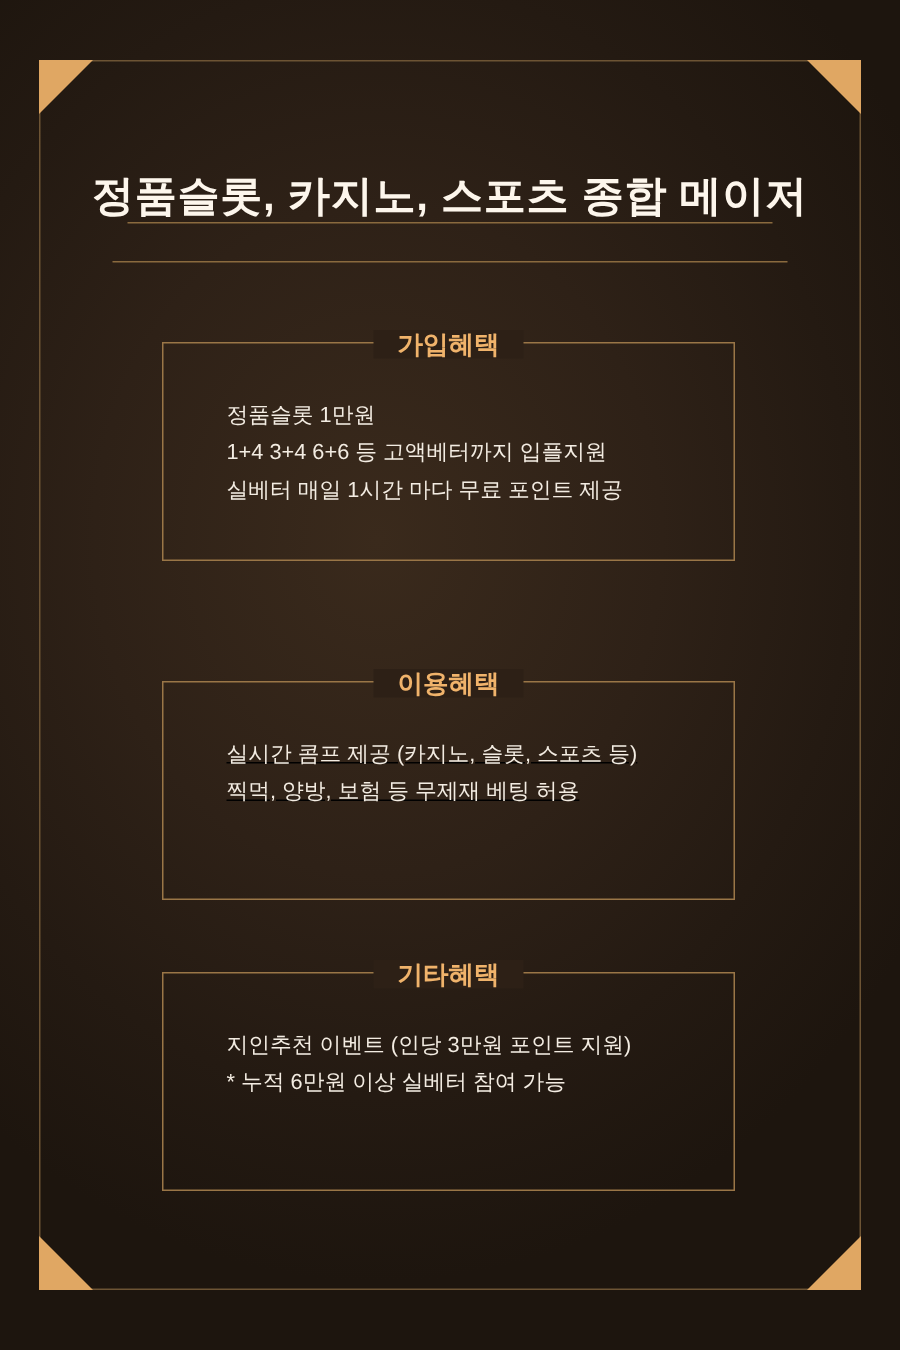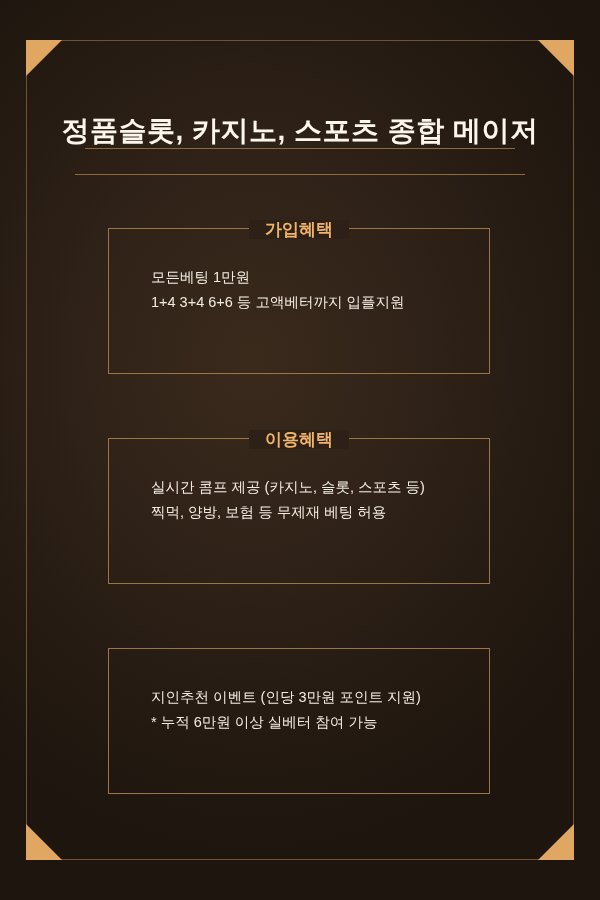--- a/index.html
+++ b/index.html
@@ -101,21 +101,21 @@
   .rule.r1 { width: 430px; }
   .rule.r2 { width: 450px; margin-top: 25px; }
 
   
   .section {
     position: absolute;
     left: 82px;
     width: 382px;
   }
   .section.s1 { top: 188px; }
-  .section.s2 { top: 398px; }
+  .section.s2 { top: 414px; text-decoration: underline; }
   .section.s3 { top: 608px; }
 
   .sec-box {
     position: relative;
     border: 1px solid #9a7647;
     box-sizing: border-box;
     height: 146px;
     padding: 36px 0 0 42px;
   }
 
@@ -163,40 +163,44 @@
       <div class="rule r1"></div>
       <div class="rule r2"></div>
     </div>
 
     <div class="section s1">
       <div class="sec-box">
         <div class="sec-title">
           <span>가입혜택</span>
         </div>
         <div class="sec-lines">
-          <div>모든베팅 1만원</div>
+          <div>정품슬롯 1만원</div>
           <div>1+4 3+4 6+6 등 고액베터까지 입플지원</div>
+          <div>실베터 매일 1시간 마다 무료 포인트 제공</div>
         </div>
       </div>
     </div>
 
     <div class="section s2">
       <div class="sec-box">
         <div class="sec-title">
           <span>이용혜택</span>
         </div>
         <div class="sec-lines">
           <div>실시간 콤프 제공 (카지노, 슬롯, 스포츠 등)</div>
           <div>찍먹, 양방, 보험 등 무제재 베팅 허용</div>
         </div>
       </div>
     </div>
 
     <div class="section s3">
       <div class="sec-box">
+        <div class="sec-title">
+          <span>기타혜택</span>
+        </div>
         <div class="sec-lines">
           <div>지인추천 이벤트 (인당 3만원 포인트 지원)</div>
           <div>* 누적 6만원 이상 실베터 참여 가능</div>
         </div>
       </div>
     </div>
 
   </div>
 </div>
 

